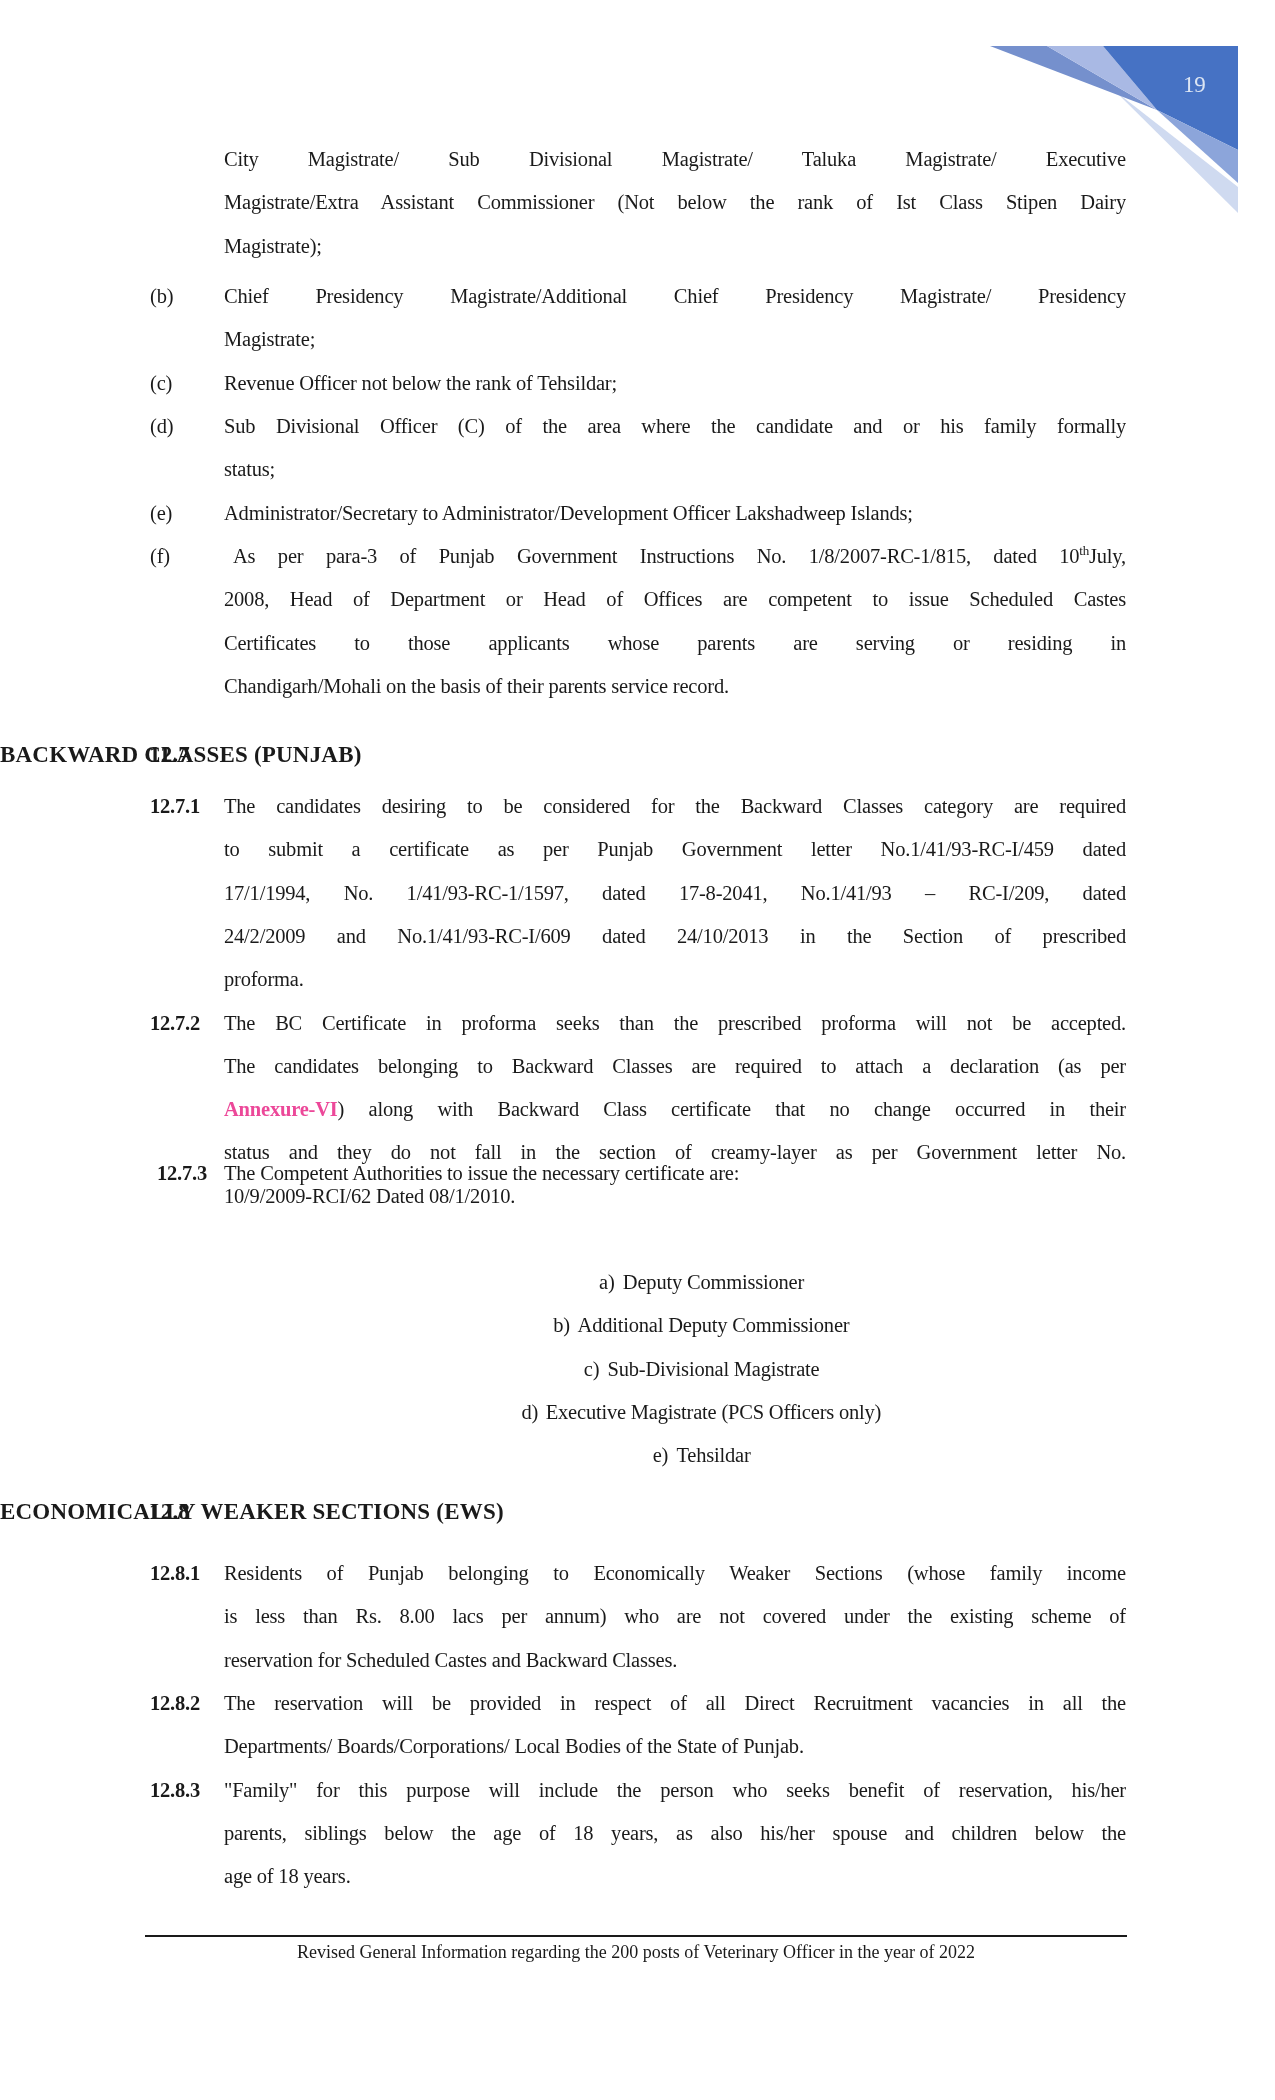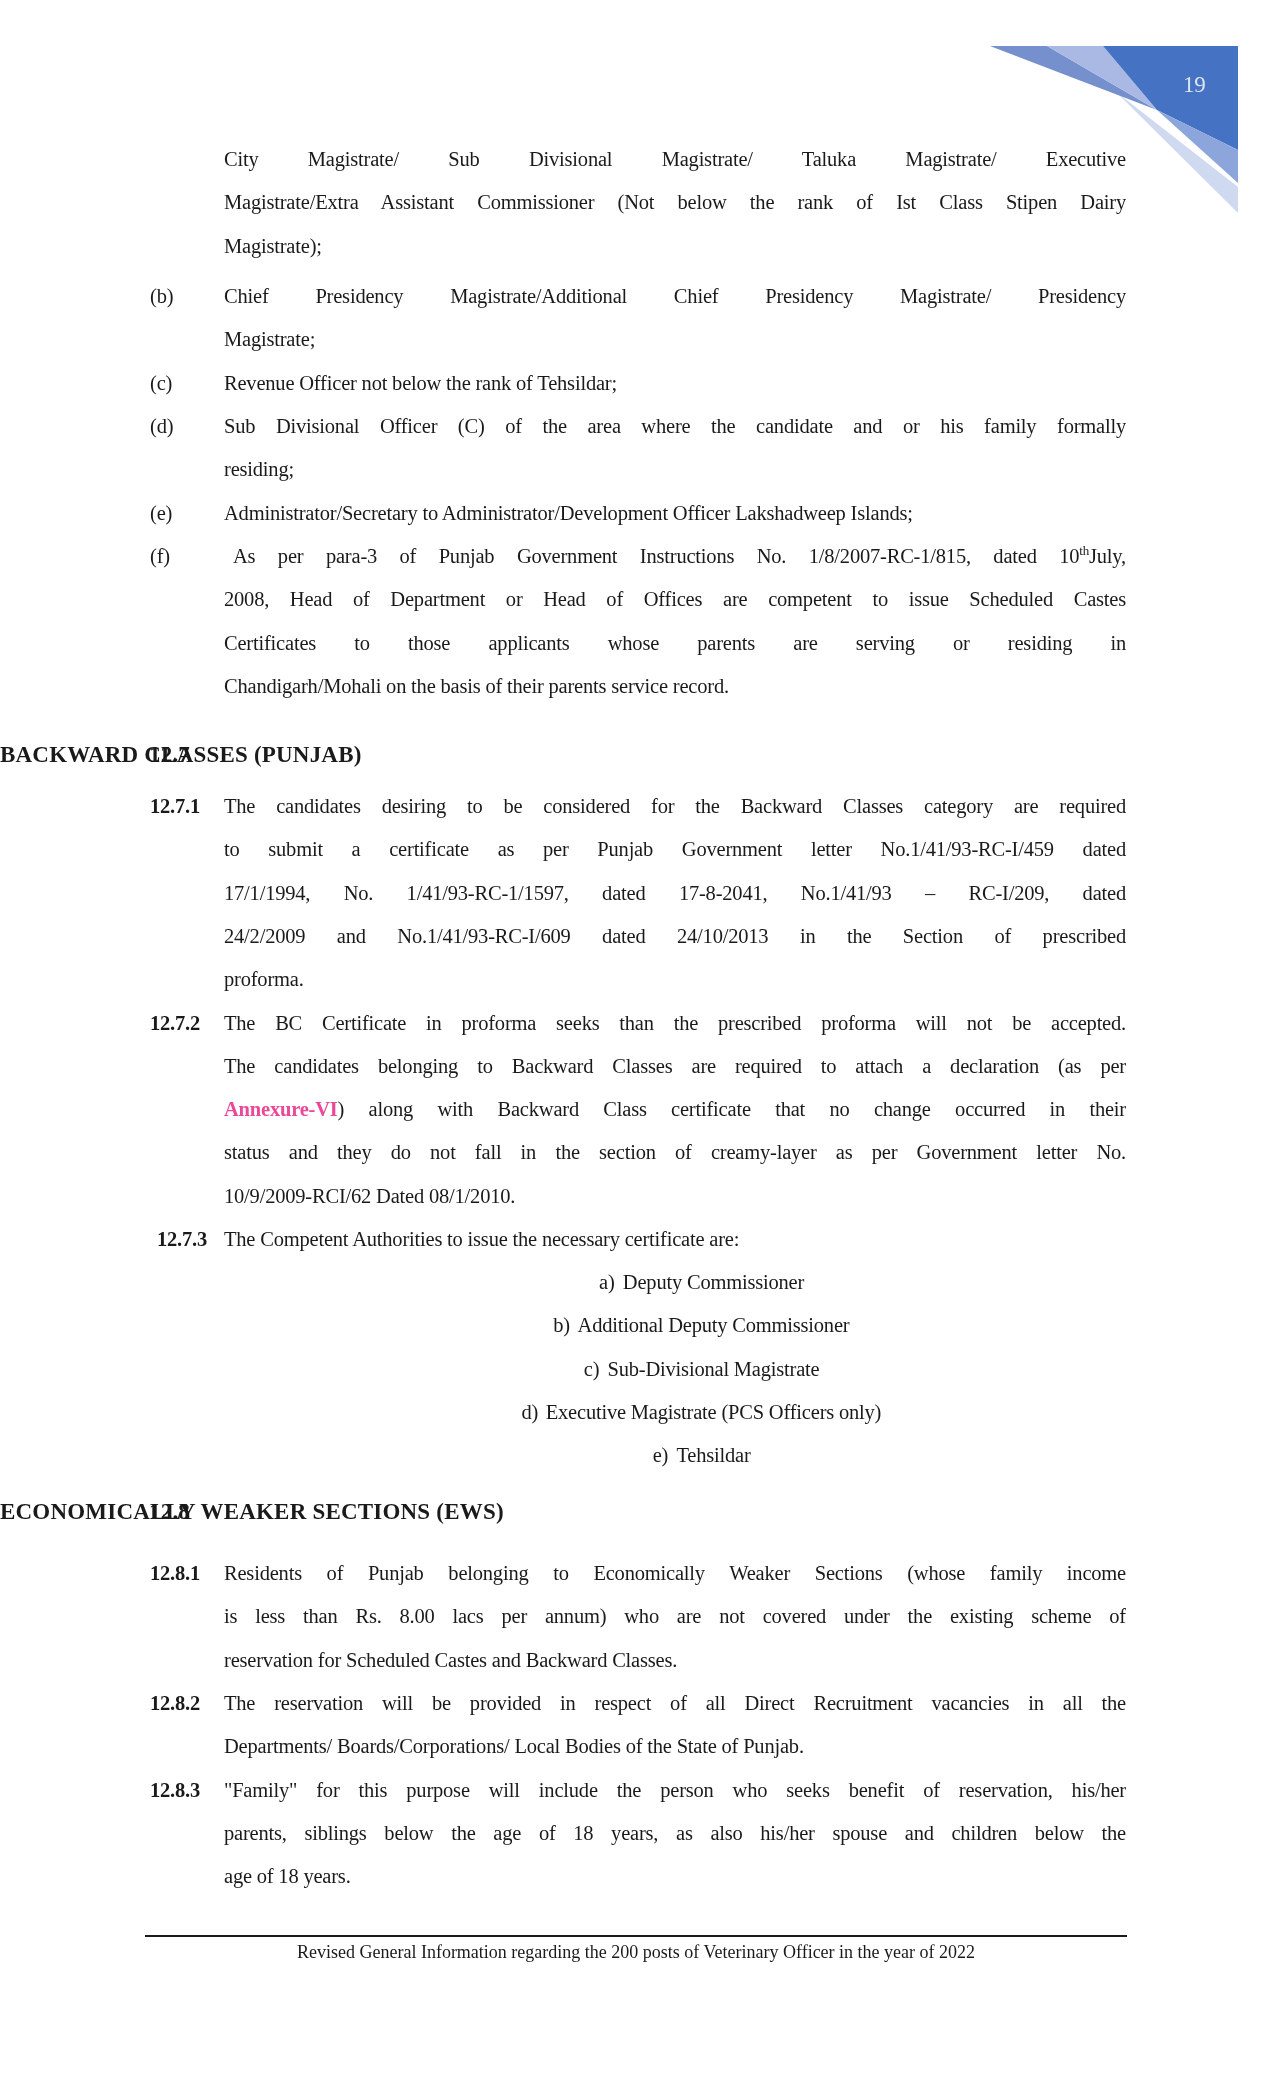--- a/index.html
+++ b/index.html
@@ -64,21 +64,21 @@
   <div class="llabel">(c)</div>
   <div class="tcol">
     <div class="ln last">Revenue Officer not below the rank of Tehsildar;</div>
   </div>
 </div>
 
 <div class="block" style="top:405px">
   <div class="llabel">(d)</div>
   <div class="tcol">
     <div class="ln">Sub Divisional Officer (C) of the area where the candidate and or his family formally</div>
-    <div class="ln last">residing;</div>
+    <div class="ln last">status;</div>
   </div>
 </div>
 
 <div class="block" style="top:492px">
   <div class="llabel">(e)</div>
   <div class="tcol">
     <div class="ln last">Administrator/Secretary to Administrator/Development Officer Lakshadweep Islands;</div>
   </div>
 </div>
 
@@ -112,21 +112,21 @@
   <div class="plabel">12.7.2</div>
   <div class="tcol">
     <div class="ln">The BC Certificate in proforma seeks than the prescribed proforma will not be accepted.</div>
     <div class="ln">The candidates belonging to Backward Classes are required to attach a declaration (as per</div>
     <div class="ln"><span class="red">Annexure-VI</span><span>) along with Backward Class certificate that no change occurred in their</span></div>
     <div class="ln">status and they do not fall in the section of creamy-layer as per Government letter No.</div>
     <div class="ln last">10/9/2009-RCI/62 Dated 08/1/2010.</div>
   </div>
 </div>
 
-<div class="block" style="top:1218px">
+<div class="block" style="top:1152px">
   <div class="plabel shift">12.7.3</div>
   <div class="tcol">
     <div class="ln last">The Competent Authorities to issue the necessary certificate are:</div>
   </div>
 </div>
 
 <div class="block" style="top:1261px">
   <div class="subrow"><span class="sublabel">a)</span><span>Deputy Commissioner</span></div>
   <div class="subrow"><span class="sublabel">b)</span><span>Additional Deputy Commissioner</span></div>
   <div class="subrow"><span class="sublabel">c)</span><span>Sub-Divisional Magistrate</span></div>

